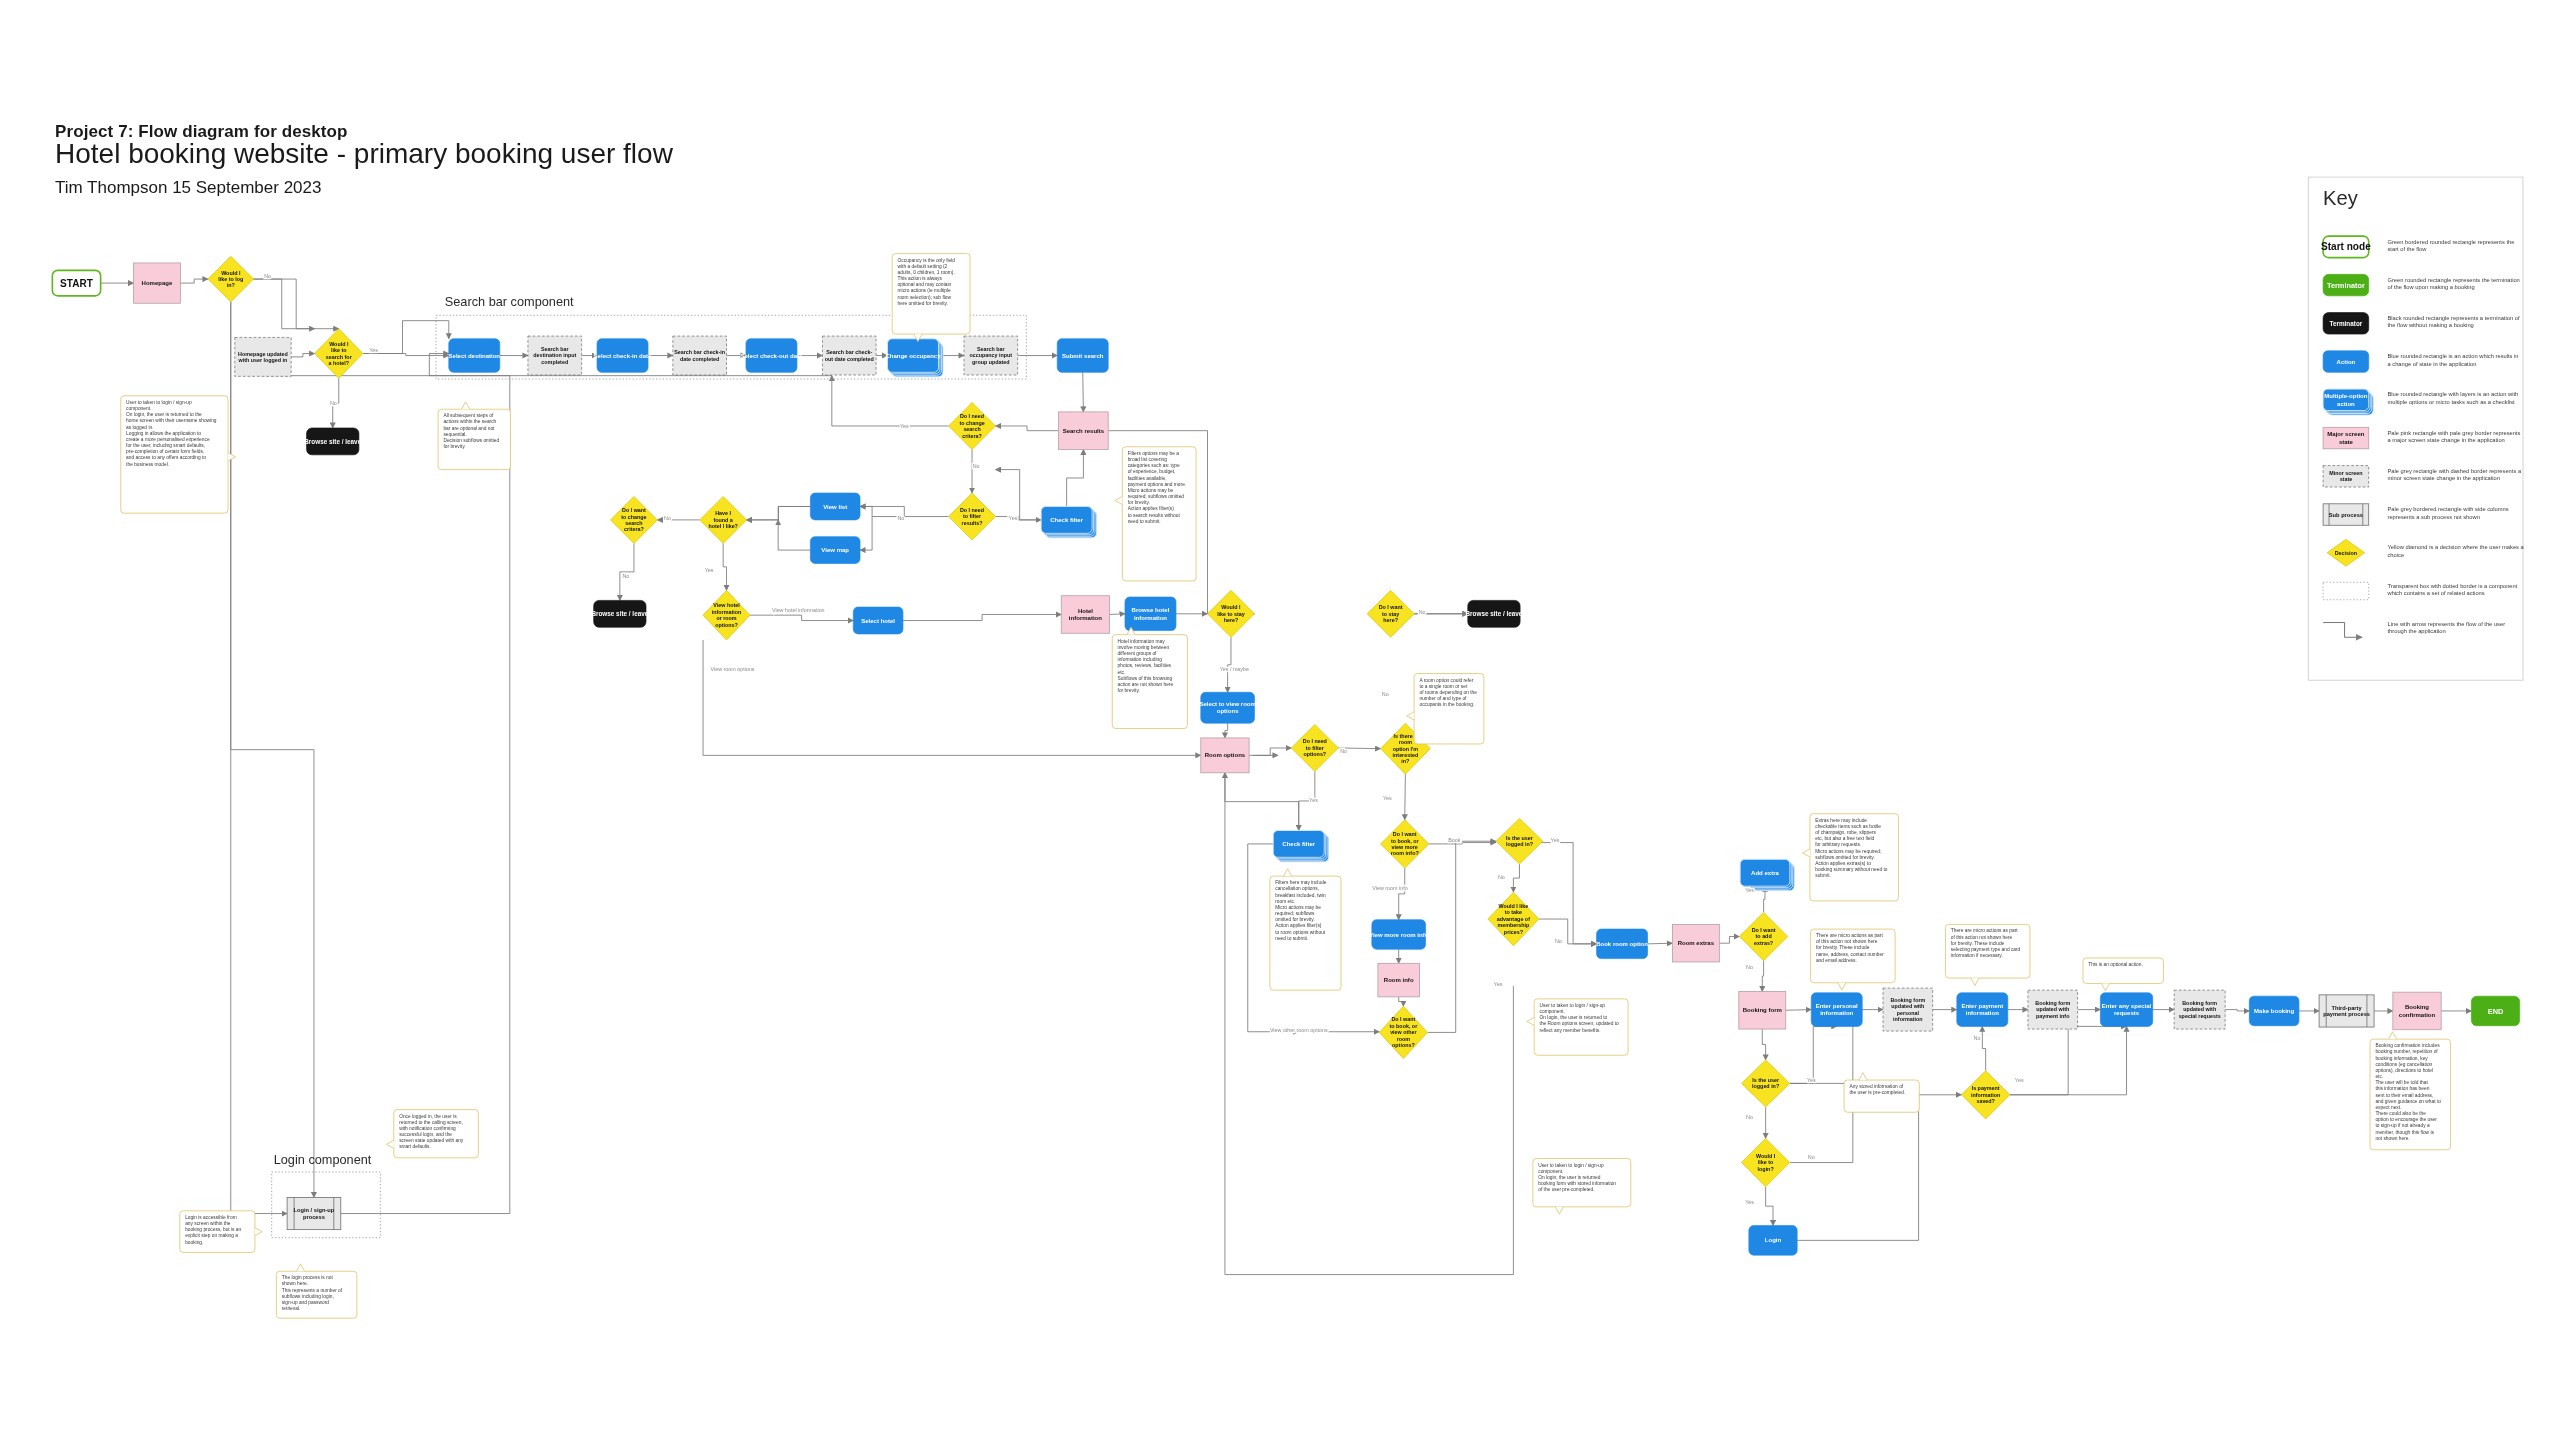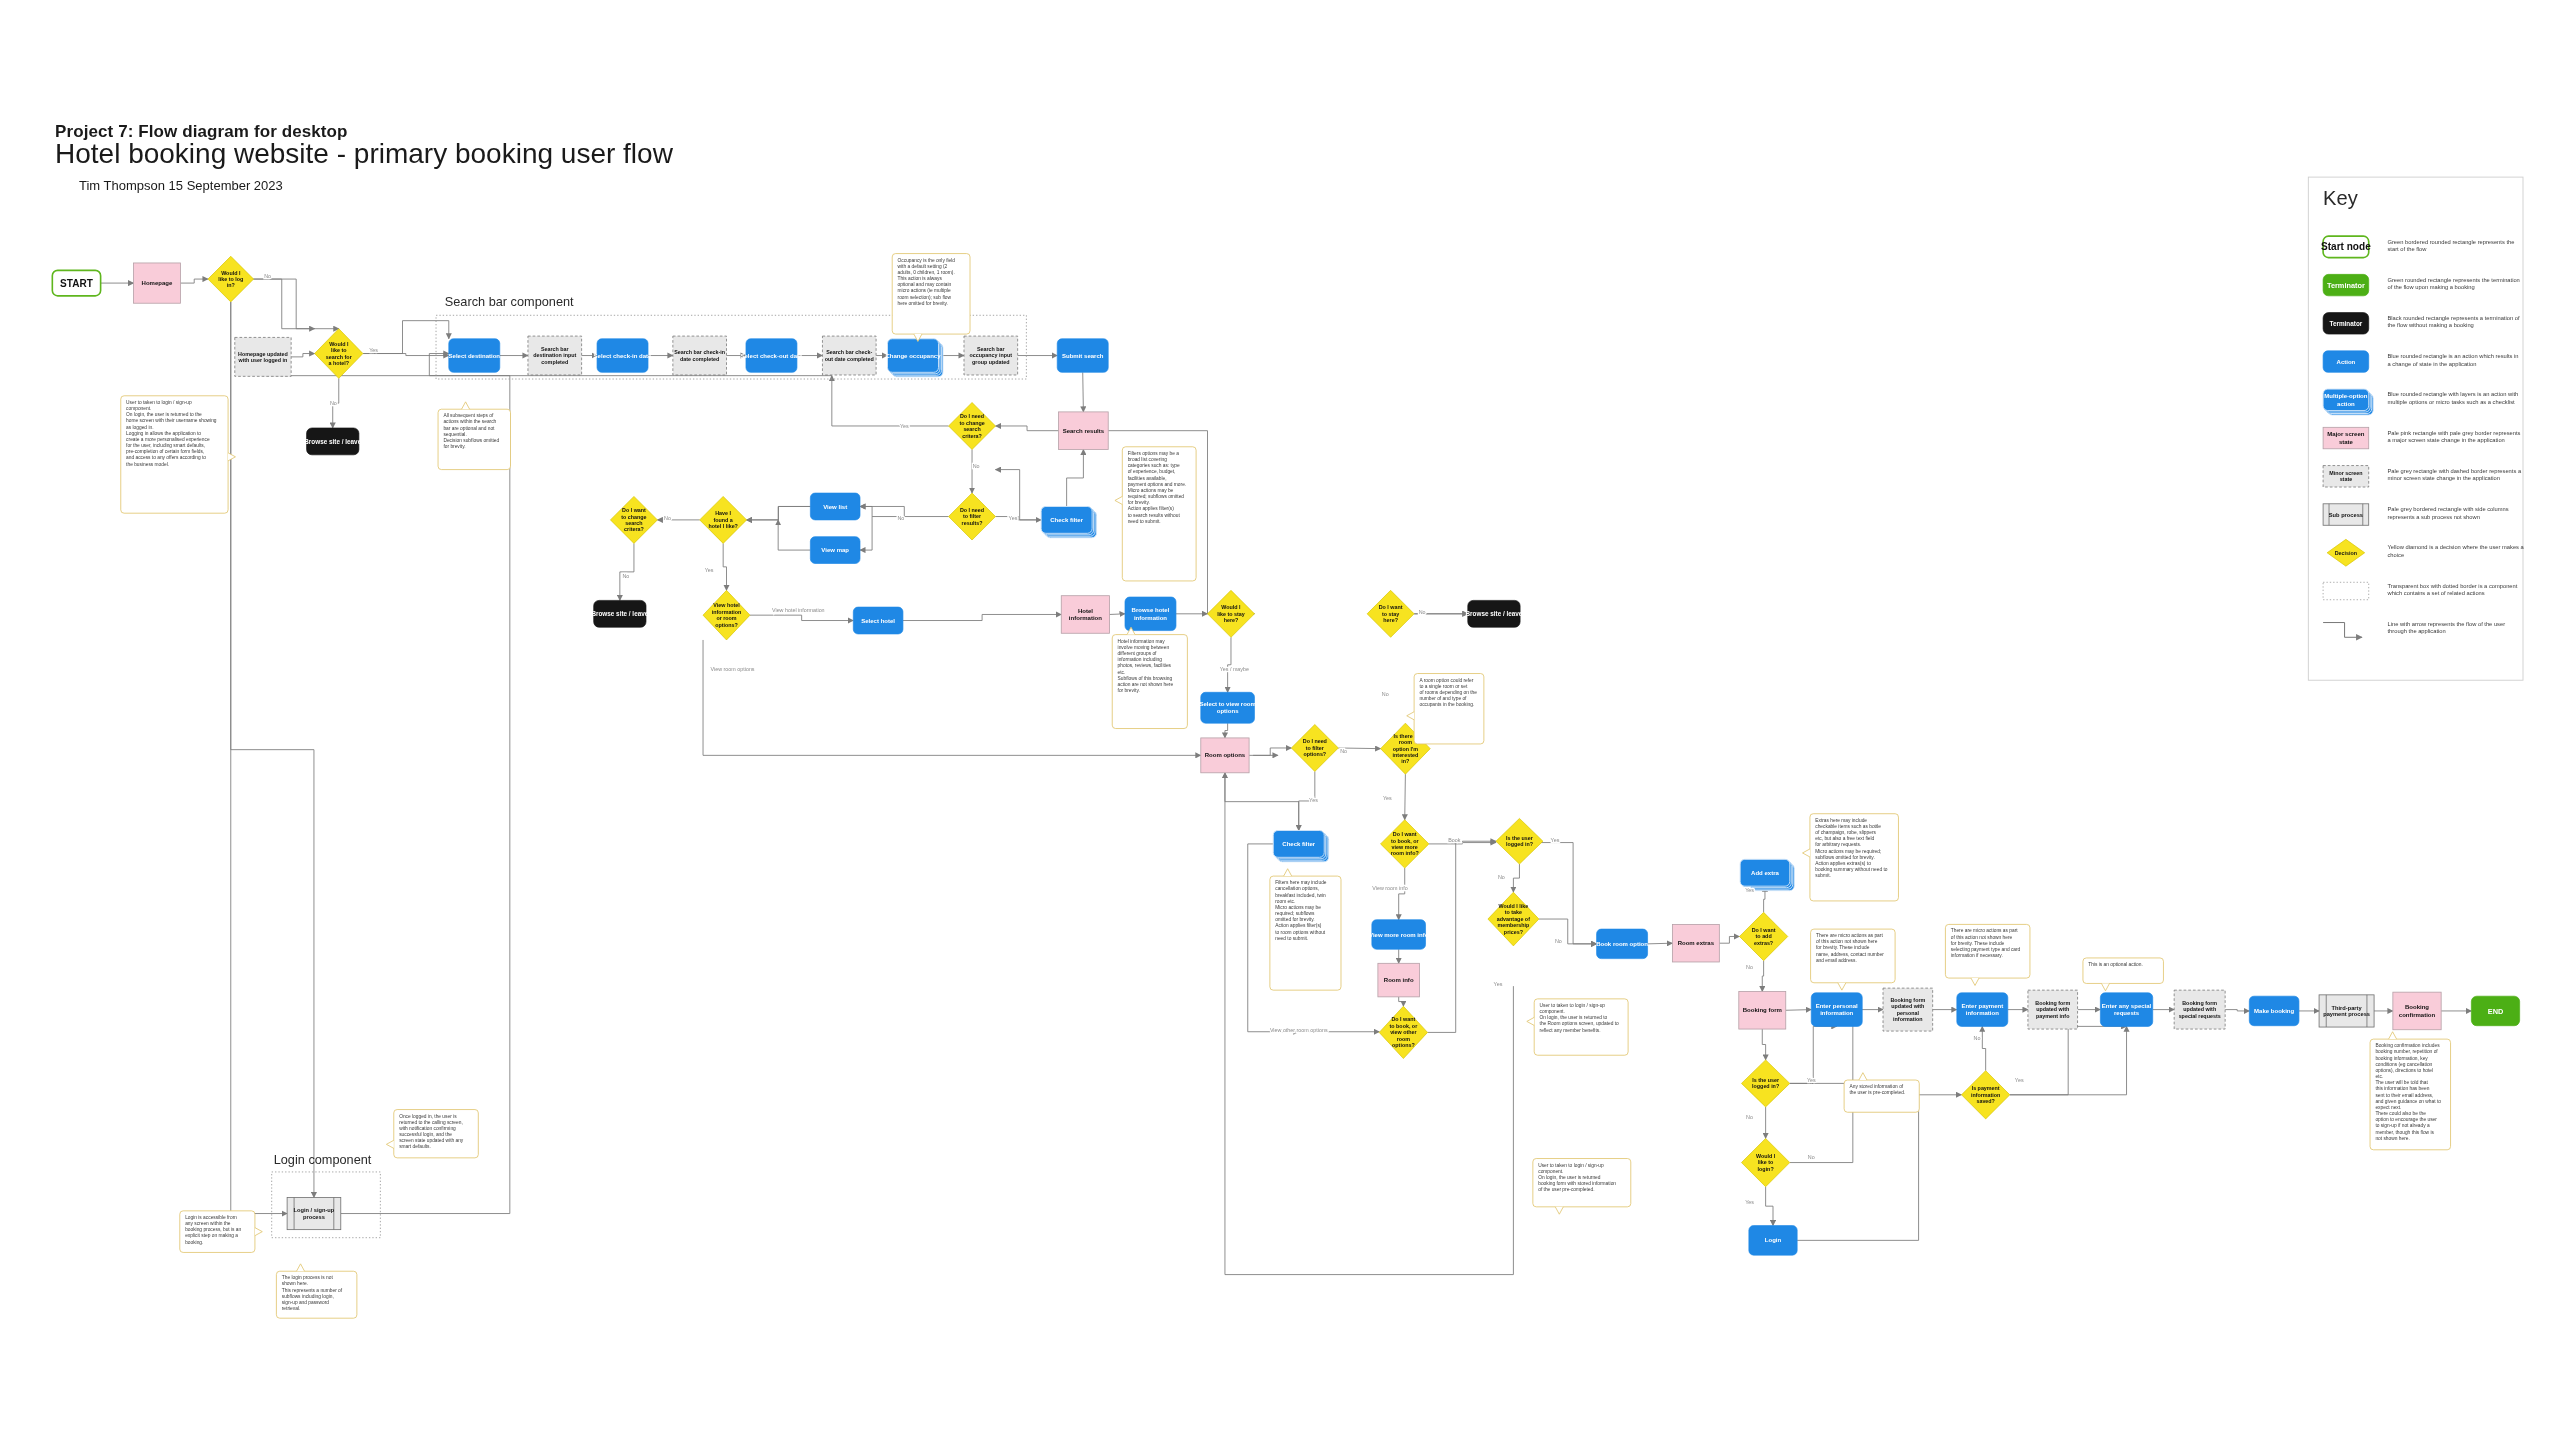--- a/index.html
+++ b/index.html
@@ -3,21 +3,21 @@
 <meta charset="utf-8">
 <title>Hotel booking website - primary booking user flow</title>
 <style>
   html,body{margin:0;padding:0;background:#ffffff;}
   body{width:2576px;height:1449px;position:relative;overflow:hidden;
        font-family:"Liberation Sans","DejaVu Sans",sans-serif;color:#1a1a1a;}
   #canvas{position:absolute;inset:0;}
   .hdr{position:absolute;left:55px;}
   .hdr-project{top:122px;font-size:17px;font-weight:bold;letter-spacing:0.1px;}
   .hdr-title{top:138px;font-size:28px;font-weight:normal;text-align:center;}
-  .hdr-author{top:178px;font-size:13px;font-weight:normal;margin-left:24px;}
+  .hdr-author{top:178px;font-size:17px;font-weight:normal;}
   svg{position:absolute;left:0;top:0;width:2576px;height:1449px;}
 </style>
 </head>
 <body>
 
 <div id="canvas">
 
   <div class="hdr hdr-project">Project 7: Flow diagram for desktop</div>
   <div class="hdr hdr-title">Hotel booking website - primary booking user flow</div>
   <div class="hdr hdr-author">Tim Thompson 15 September 2023</div>

